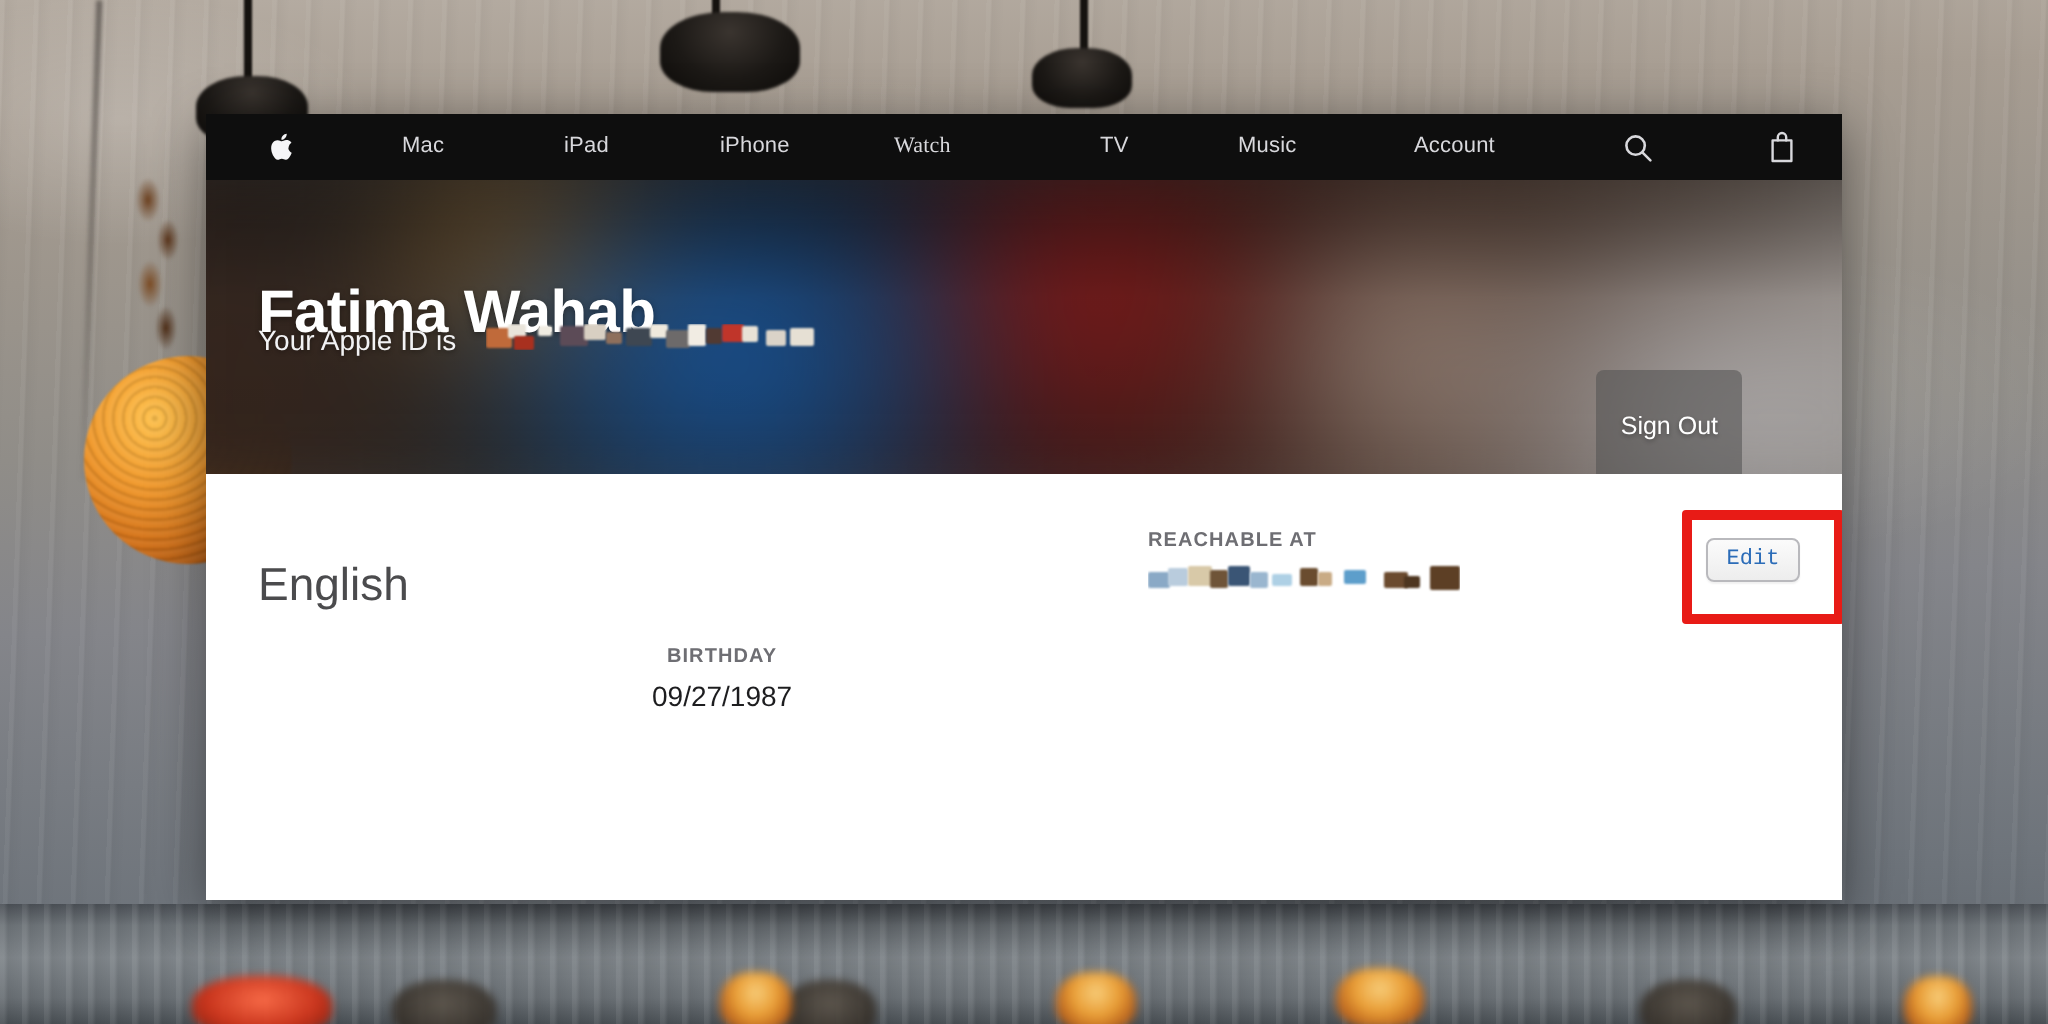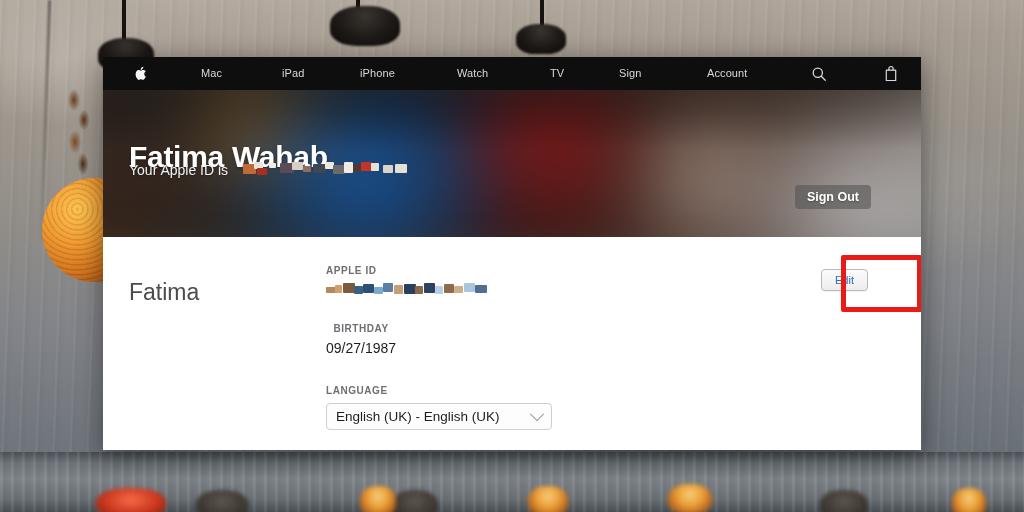--- a/index.html
+++ b/index.html
@@ -162,21 +162,21 @@
   }
   .gn-apple {
     position: absolute; left: 29px; top: 0;
     width: 16px; height: 33px;
     display: flex; align-items: center; justify-content: center;
   }
   .gn-apple svg { width: 13px; height: 15px; display:block; }
   .gn-mac     { position: absolute; left: 98px;  }
   .gn-ipad    { position: absolute; left: 179px; }
   .gn-iphone  { position: absolute; left: 257px; }
-  .gn-watch   { position: absolute; left: 354px; }
+  .gn-watch   { position: absolute; left: 344px; font-family: Liberation Serif, serif; }
   .gn-tv      { position: absolute; left: 447px; }
   .gn-music   { position: absolute; left: 516px; }
   .gn-support { position: absolute; left: 604px; }
   .gn-search  { position: absolute; left: 708px; top: 9px; width: 16px; height: 16px; cursor:pointer; }
   .gn-bag     { position: absolute; left: 780px; top: 8px; width: 16px; height: 17px; cursor:pointer; }
   .gn-search svg, .gn-bag svg { display:block; width:100%; height:100%; }
 
   
   .hero {
     position: relative;
@@ -215,28 +215,27 @@
     left: 26px; top: 72px;
     font-size: 14px;
     color: #f2f2f4;
     text-shadow: 0 1px 2px rgba(0,0,0,.35);
     display: flex;
     gap: 15px;
   }
   .signout {
     position: absolute;
     right: 50px; top: 95px;
-    padding: 5px 12px;
+    padding: 21px 12px;
     border-radius: 4px;
     background: rgba(80,80,80,.55);
     color: #fff;
     font-size: 12.5px;
     cursor: pointer;
     text-shadow: 0 1px 2px rgba(0,0,0,.3);
-    font-weight: bold;
   }
 
   
   .content {
     position: relative;
     height: 213px;
     background: #ffffff;
   }
   .acct-title {
     position: absolute;
@@ -294,32 +293,33 @@
   }
   .chev {
     width: 9px; height: 9px;
     border-right: 1.4px solid #9a9a9e;
     border-bottom: 1.4px solid #9a9a9e;
     transform: rotate(45deg) translate(-2px,-2px);
   }
 
   .edit-btn {
     position: absolute;
-    left: 718px; top: 32px;
+    left: 750px; top: 32px;
     width: 45px; height: 20px;
     border: 1px solid #b9b9bd;
     border-radius: 4px;
     background: linear-gradient(180deg, #fbfbfb 0%, #ededed 100%);
     color: #2b6cb8;
     font-size: 11px;
     display: flex;
     align-items: center;
     justify-content: center;
     cursor: pointer;
     box-shadow: 0 1px 1px rgba(0,0,0,.06);
+    font-family: Liberation Mono, monospace;
   }
   .edit-highlight {
     position: absolute;
     left: 738px; top: 18px;
     width: 71px; height: 47px;
     border: 5px solid #e81b16;
     border-radius: 2px;
     pointer-events: none;
   }
 </style>
@@ -362,21 +362,21 @@
         <svg viewBox="0 0 18 22" fill="#f5f5f7" aria-hidden="true">
           <path d="M14.6 11.6c0-2.5 2-3.7 2.1-3.8-1.1-1.7-2.9-1.9-3.5-1.9-1.5-.2-2.9.9-3.6.9-.8 0-1.9-.9-3.1-.8-1.6 0-3 .9-3.8 2.3C.9 11.2 2.1 15.6 3.7 18c.8 1.2 1.7 2.5 2.9 2.4 1.2 0 1.6-.8 3-.8s1.8.8 3 .7c1.3 0 2.1-1.2 2.9-2.4.9-1.3 1.3-2.6 1.3-2.7 0 0-2.4-1-2.4-3.6zM12.2 4.2c.6-.8 1.1-1.9 1-3-1 0-2.2.6-2.9 1.5-.6.7-1.2 1.9-1 3 1.1.1 2.2-.6 2.9-1.5z"></path>
         </svg>
       </span>
 
       <span class="gn-item gn-mac">Mac</span>
       <span class="gn-item gn-ipad">iPad</span>
       <span class="gn-item gn-iphone">iPhone</span>
       <span class="gn-item gn-watch">Watch</span>
       <span class="gn-item gn-tv">TV</span>
-      <span class="gn-item gn-music">Sign</span>
+      <span class="gn-item gn-music">Music</span>
       <span class="gn-item gn-support">Account</span>
 
       <span class="gn-search">
         <svg viewBox="0 0 16 16" fill="none" stroke="#d8d8dc" stroke-width="1.3" aria-hidden="true">
           <circle cx="6.8" cy="6.8" r="4.6"></circle>
           <line x1="10.3" y1="10.3" x2="14.2" y2="14.2" stroke-linecap="round"></line>
         </svg>
       </span>
 
       <span class="gn-bag">
@@ -413,56 +413,48 @@
           <i style="left:140px; top:3px;  width:10px; height:8px;  background:#dad3c8;"></i>
           <i style="left:152px; top:2px;  width:12px; height:9px;  background:#e6e0d4;"></i>
         </span>
       </div>
 
       <div class="signout">Sign Out</div>
     </section>
 
     <section class="content">
 
-      <h2 class="acct-title">Fatima</h2>
-
-      <div class="field f-appleid">
-        <div class="field-label">APPLE ID</div>
-        <div class="redact" style="width:162px;">
-          <i style="left:0px;   top:5px;  width:10px; height:6px;  background:#b08a5e;"></i>
-          <i style="left:9px;   top:3px;  width:7px;  height:8px;  background:#cfa06a;"></i>
-          <i style="left:17px;  top:1px;  width:12px; height:10px; background:#7c5a3c;"></i>
-          <i style="left:28px;  top:4px;  width:9px;  height:8px;  background:#3b5f86;"></i>
-          <i style="left:37px;  top:2px;  width:11px; height:9px;  background:#2e4f74;"></i>
-          <i style="left:48px;  top:5px;  width:9px;  height:7px;  background:#7fa8cd;"></i>
-          <i style="left:57px;  top:1px;  width:10px; height:9px;  background:#5b7ea4;"></i>
-          <i style="left:68px;  top:3px;  width:9px;  height:9px;  background:#c6a074;"></i>
-          <i style="left:78px;  top:2px;  width:12px; height:10px; background:#2b3f5e;"></i>
-          <i style="left:89px;  top:4px;  width:8px;  height:8px;  background:#8b6a49;"></i>
-          <i style="left:98px;  top:1px;  width:11px; height:10px; background:#2f4161;"></i>
-          <i style="left:109px; top:4px;  width:8px;  height:8px;  background:#b7d2e6;"></i>
-          <i style="left:118px; top:2px;  width:10px; height:9px;  background:#8d6c4b;"></i>
-          <i style="left:128px; top:4px;  width:9px;  height:7px;  background:#cdb08a;"></i>
-          <i style="left:138px; top:1px;  width:11px; height:9px;  background:#a8c7de;"></i>
-          <i style="left:149px; top:3px;  width:12px; height:8px;  background:#4e6e92;"></i>
+      <h2 class="acct-title">English</h2>
+
+
+      <div class="field f-reachable">
+        <div class="field-label">REACHABLE AT</div>
+        <div class="redact" style="width:156px;">
+          <i style="left:0px;   top:4px;  width:11px; height:8px;  background:#8aa9c6;"></i>
+          <i style="left:10px;  top:2px;  width:10px; height:9px;  background:#b9ccdd;"></i>
+          <i style="left:20px;  top:1px;  width:12px; height:10px; background:#d8c9a8;"></i>
+          <i style="left:31px;  top:3px;  width:9px;  height:9px;  background:#6f5438;"></i>
+          <i style="left:40px;  top:1px;  width:11px; height:10px; background:#3a5575;"></i>
+          <i style="left:51px;  top:4px;  width:9px;  height:8px;  background:#9ab6cf;"></i>
+          <i style="left:62px;  top:5px;  width:10px; height:6px;  background:#aed0e5;"></i>
+          <i style="left:76px;  top:2px;  width:9px;  height:9px;  background:#6a4c2f;"></i>
+          <i style="left:85px;  top:4px;  width:7px;  height:7px;  background:#c9ab85;"></i>
+          <i style="left:98px;  top:3px;  width:11px; height:7px;  background:#5d9ecb;"></i>
+          <i style="left:118px; top:4px;  width:12px; height:8px;  background:#6b4a2e;"></i>
+          <i style="left:128px; top:6px;  width:8px;  height:6px;  background:#4e3620;"></i>
+          <i style="left:141px; top:1px;  width:15px; height:12px; background:#5d3f25;"></i>
         </div>
       </div>
-
 
       <div class="field f-birthday">
         <div class="field-label">BIRTHDAY</div>
         <div class="field-value">09/27/1987</div>
       </div>
 
       <div class="field f-language">
-        <div class="field-label">LANGUAGE</div>
-        <div class="lang-select">
-          <span>English (UK) - English (UK)</span>
-          <span class="chev"></span>
-        </div>
       </div>
 
       <div class="edit-btn">Edit</div>
       <div class="edit-highlight"></div>
 
     </section>
   </div>
 </div>
 
 </body></html>

